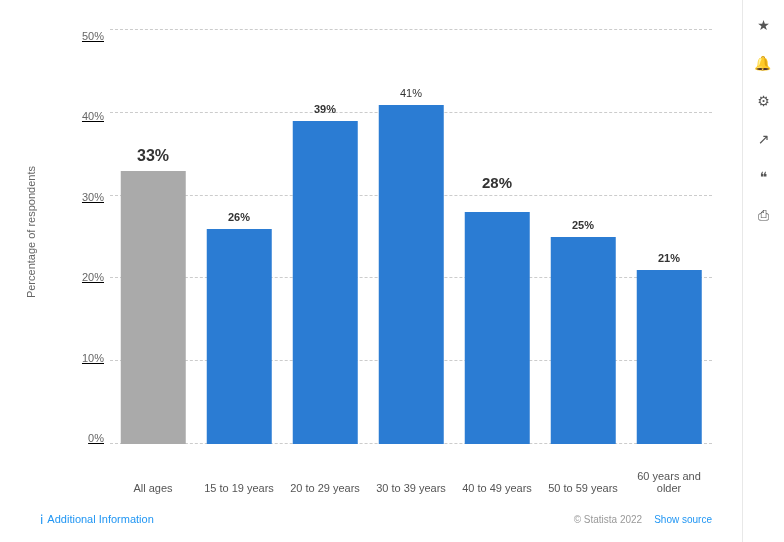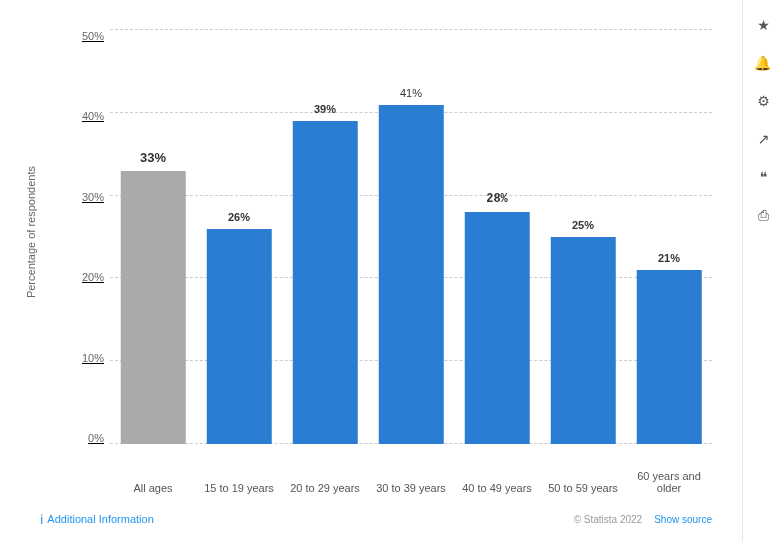--- a/index.html
+++ b/index.html
@@ -181,41 +181,41 @@
             <div style="position: absolute; left: 0px; right: 0px; height: 1px; border-top: 1px dashed rgb(204, 204, 204); bottom: 0%;"></div>
             <div style="position: absolute; left: 0px; right: 0px; height: 1px; border-top: 1px dashed rgb(204, 204, 204); bottom: 20%;"></div>
             <div style="position: absolute; left: 0px; right: 0px; height: 1px; border-top: 1px dashed rgb(204, 204, 204); bottom: 40%;"></div>
             <div style="position: absolute; left: 0px; right: 0px; height: 1px; border-top: 1px dashed rgb(204, 204, 204); bottom: 60%;"></div>
             <div style="position: absolute; left: 0px; right: 0px; height: 1px; border-top: 1px dashed rgb(204, 204, 204); bottom: 80%;"></div>
             <div style="position: absolute; left: 0px; right: 0px; height: 1px; border-top: 1px dashed rgb(204, 204, 204); bottom: 100%;"></div>
           </div>
 
         <div class="bars-container" id="bars-container">
             <div class="bar-group" style="display: flex; flex-direction: column; align-items: center; flex: 1 1 0%; height: 100%; justify-content: flex-end; position: relative;">
-              <div class="bar-label-top" style="position: absolute; bottom: calc(66% + 3px); font-size: 13px; font-weight: bold; color: rgb(51, 51, 51); left: 50%; transform: translateX(-50%); margin-bottom: 3px; white-space: nowrap;">33%</div>
+              <div class="bar-label-top" style="position: absolute; bottom: calc(66% + 3px); font-size: 16px; font-weight: bold; color: rgb(51, 51, 51); left: 50%; transform: translateX(-50%); margin-bottom: 3px; white-space: nowrap;">33%</div>
               <div style="position: absolute; bottom: 0px; width: 75%; height: 66%; background-color: rgb(170, 170, 170); left: 50%; transform: translateX(-50%);"></div>
               <div style="position: absolute; bottom: -50px; left: 50%; transform: translateX(-50%); font-size: 11px; color: rgb(85, 85, 85); text-align: center; white-space: normal; width: 75px;">All ages</div>
             </div>
             <div class="bar-group" style="display: flex; flex-direction: column; align-items: center; flex: 1 1 0%; height: 100%; justify-content: flex-end; position: relative;">
               <div class="bar-label-top" style="position: absolute; bottom: calc(52% + 3px); font-size: 11px; font-weight: bold; color: rgb(51, 51, 51); left: 50%; transform: translateX(-50%); margin-bottom: 3px; white-space: nowrap;">26%</div>
               <div style="position: absolute; bottom: 0px; width: 75%; height: 52%; background-color: rgb(43, 124, 211); left: 50%; transform: translateX(-50%);"></div>
               <div style="position: absolute; bottom: -50px; left: 50%; transform: translateX(-50%); font-size: 11px; color: rgb(85, 85, 85); text-align: center; white-space: normal; width: 75px;">15 to 19 years</div>
             </div>
             <div class="bar-group" style="display: flex; flex-direction: column; align-items: center; flex: 1 1 0%; height: 100%; justify-content: flex-end; position: relative;">
               <div class="bar-label-top" style="position: absolute; bottom: calc(78% + 3px); font-size: 11px; font-weight: bold; color: rgb(51, 51, 51); left: 50%; transform: translateX(-50%); margin-bottom: 3px; white-space: nowrap;">39%</div>
               <div style="position: absolute; bottom: 0px; width: 75%; height: 78%; background-color: rgb(43, 124, 211); left: 50%; transform: translateX(-50%);"></div>
               <div style="position: absolute; bottom: -50px; left: 50%; transform: translateX(-50%); font-size: 11px; color: rgb(85, 85, 85); text-align: center; white-space: normal; width: 75px;">20 to 29 years</div>
             </div>
             <div class="bar-group" style="display: flex; flex-direction: column; align-items: center; flex: 1 1 0%; height: 100%; justify-content: flex-end; position: relative;">
               <div class="bar-label-top" style="position: absolute; bottom: calc(82% + 3px); font-size: 11px; font-weight: normal; color: rgb(51, 51, 51); left: 50%; transform: translateX(-50%); margin-bottom: 3px; white-space: nowrap;">41%</div>
               <div style="position: absolute; bottom: 0px; width: 75%; height: 82%; background-color: rgb(43, 124, 211); left: 50%; transform: translateX(-50%);"></div>
               <div style="position: absolute; bottom: -50px; left: 50%; transform: translateX(-50%); font-size: 11px; color: rgb(85, 85, 85); text-align: center; white-space: normal; width: 75px;">30 to 39 years</div>
             </div>
             <div class="bar-group" style="display: flex; flex-direction: column; align-items: center; flex: 1 1 0%; height: 100%; justify-content: flex-end; position: relative;">
-              <div class="bar-label-top" style="position: absolute; bottom: calc(56% + 3px); font-size: 12px; font-weight: bold; color: rgb(51, 51, 51); left: 50%; transform: translateX(-50%); margin-bottom: 3px; white-space: nowrap; font-family: Liberation Mono, monospace;">28%</div>
+              <div class="bar-label-top" style="position: absolute; bottom: calc(56% + 3px); font-size: 15px; font-weight: bold; color: rgb(51, 51, 51); left: 50%; transform: translateX(-50%); margin-bottom: 18px; white-space: nowrap;">28%</div>
               <div style="position: absolute; bottom: 0px; width: 75%; height: 56%; background-color: rgb(43, 124, 211); left: 50%; transform: translateX(-50%);"></div>
               <div style="position: absolute; bottom: -50px; left: 50%; transform: translateX(-50%); font-size: 11px; color: rgb(85, 85, 85); text-align: center; white-space: normal; width: 75px;">40 to 49 years</div>
             </div>
             <div class="bar-group" style="display: flex; flex-direction: column; align-items: center; flex: 1 1 0%; height: 100%; justify-content: flex-end; position: relative;">
               <div class="bar-label-top" style="position: absolute; bottom: calc(50% + 3px); font-size: 11px; font-weight: bold; color: rgb(51, 51, 51); left: 50%; transform: translateX(-50%); margin-bottom: 3px; white-space: nowrap;">25%</div>
               <div style="position: absolute; bottom: 0px; width: 75%; height: 50%; background-color: rgb(43, 124, 211); left: 50%; transform: translateX(-50%);"></div>
               <div style="position: absolute; bottom: -50px; left: 50%; transform: translateX(-50%); font-size: 11px; color: rgb(85, 85, 85); text-align: center; white-space: normal; width: 75px;">50 to 59 years</div>
             </div>
             <div class="bar-group" style="display: flex; flex-direction: column; align-items: center; flex: 1 1 0%; height: 100%; justify-content: flex-end; position: relative;">
               <div class="bar-label-top" style="position: absolute; bottom: calc(42% + 3px); font-size: 11px; font-weight: bold; color: rgb(51, 51, 51); left: 50%; transform: translateX(-50%); margin-bottom: 3px; white-space: nowrap;">21%</div>

